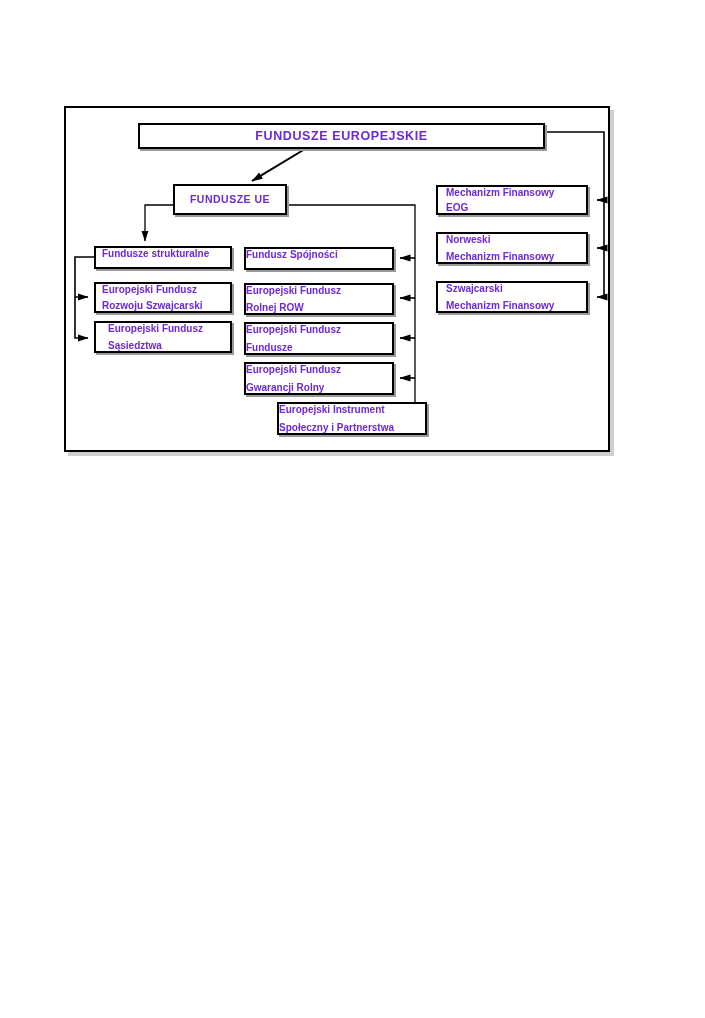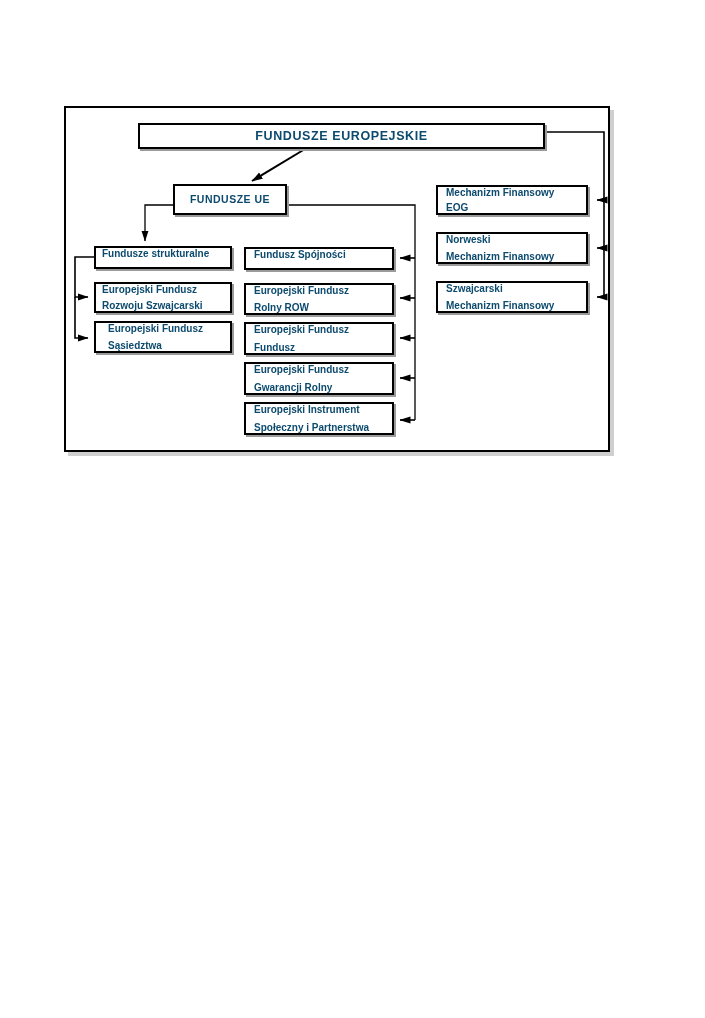--- a/index.html
+++ b/index.html
@@ -38,21 +38,21 @@
     display: flex;
     flex-direction: column;
     justify-content: space-between;
     overflow: hidden;
   }
   .node .line {
     display: block;
     white-space: pre;
     line-height: 1.12;
     font-weight: bold;
-    color: #0c4a6e;
+    color: #6d28d9;
   }
 
   
   #node-root {
     left: 72px;
     top: 15px;
     width: 407px;
     height: 26px;
     align-items: center;
     justify-content: center;
@@ -87,29 +87,29 @@
 
   #node-struct  { top: 138px; height: 23px; }
   #node-efrr    { top: 174px; height: 31px; }
   #node-efs     { top: 213px; height: 32px; }
   #node-efs .line { padding-left: 6px; }
 
   
   .col-mid {
     left: 178px;
     width: 150px;
-    padding-left: 8px;
+    padding-left: 0;
   }
   .col-mid .line { font-size: 10px; }
 
   #node-spojnosci { top: 139px; height: 23px; }
   #node-row       { top: 175px; height: 32px; }
   #node-rybacki   { top: 214px; height: 33px; }
   #node-gwarancji { top: 254px; height: 33px; }
-  #node-epis      { top: 294px; height: 33px; }
+  #node-epis      { top: 294px; height: 33px; margin-left: 33px; }
 
   
   .col-right {
     left: 370px;
     width: 152px;
     padding-left: 8px;
   }
   .col-right .line { font-size: 10px; }
 
   #node-eog  { top: 77px; height: 30px; }
@@ -192,26 +192,26 @@
     <span class="line">Europejski Fundusz</span>
     <span class="line">Sąsiedztwa</span>
   </div>
 
   <div class="node col-mid" id="node-spojnosci">
     <span class="line">Fundusz Spójności</span>
   </div>
 
   <div class="node col-mid" id="node-row">
     <span class="line">Europejski Fundusz</span>
-    <span class="line">Rolny ROW</span>
+    <span class="line">Rolnej ROW</span>
   </div>
 
   <div class="node col-mid" id="node-rybacki">
     <span class="line">Europejski Fundusz</span>
-    <span class="line">Fundusz</span>
+    <span class="line">Fundusze</span>
   </div>
 
   <div class="node col-mid" id="node-gwarancji">
     <span class="line">Europejski Fundusz</span>
     <span class="line">Gwarancji Rolny</span>
   </div>
 
   <div class="node col-mid" id="node-epis">
     <span class="line">Europejski Instrument</span>
     <span class="line">Społeczny i Partnerstwa</span>

